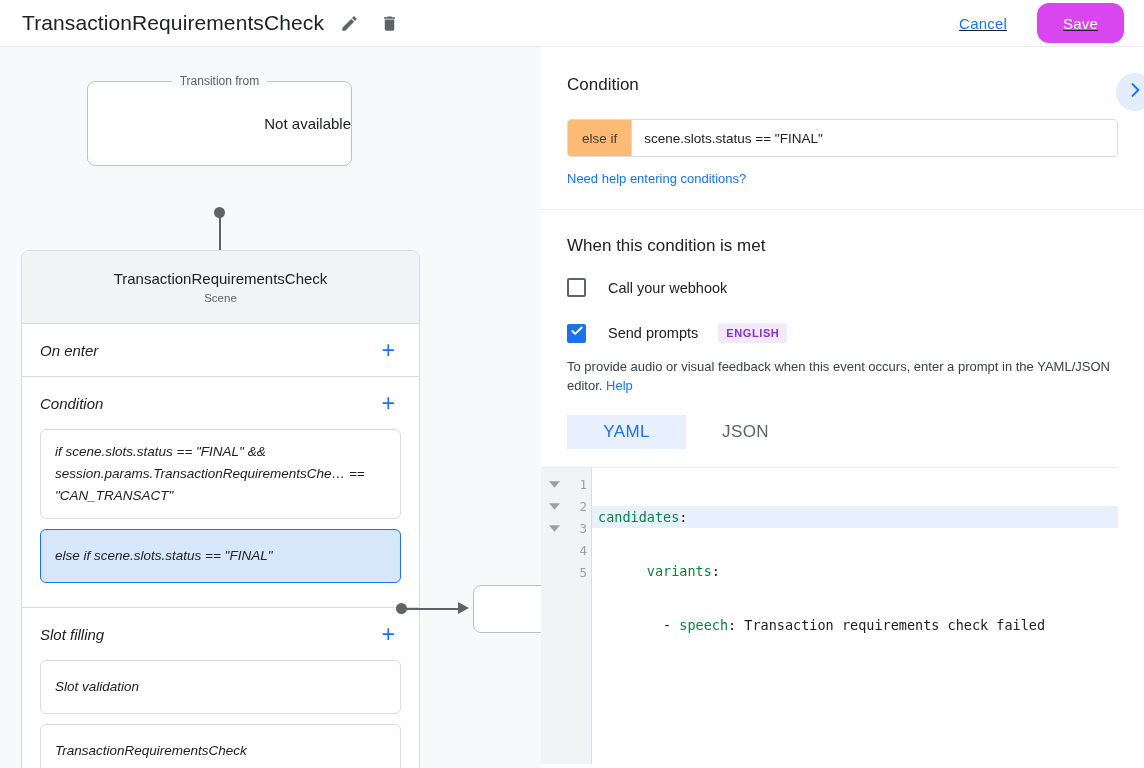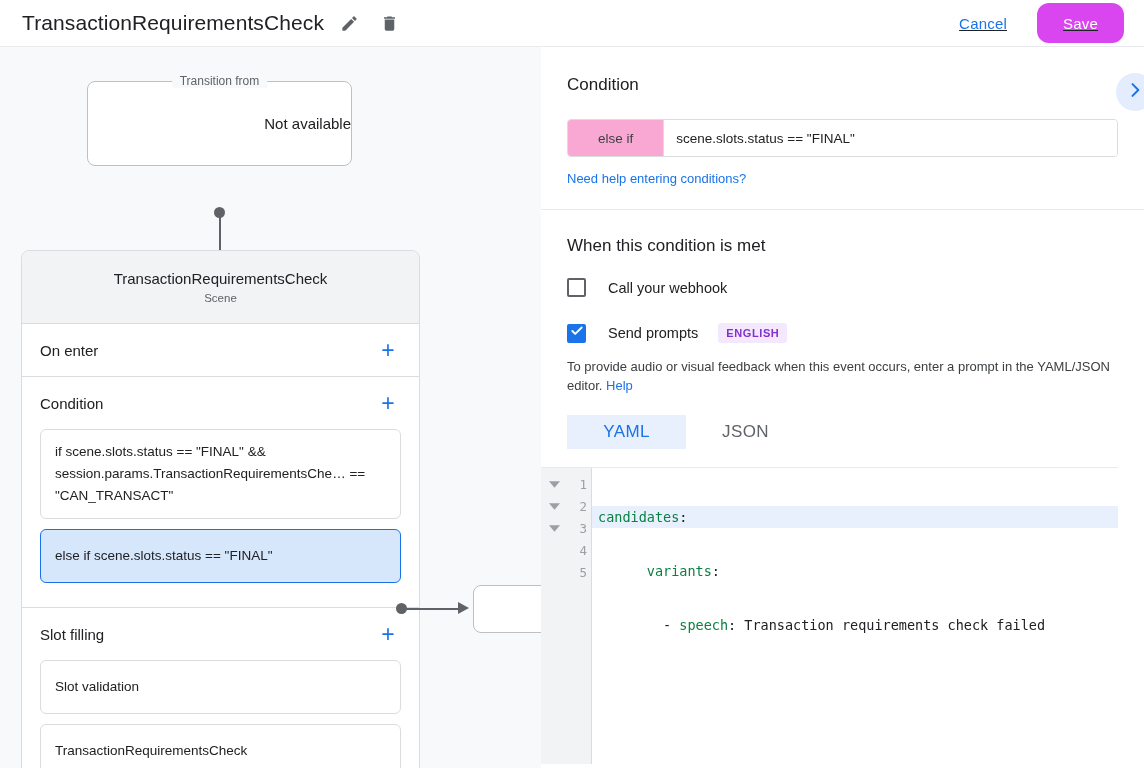--- a/index.html
+++ b/index.html
@@ -93,21 +93,21 @@
     background: #ffffff; overflow: hidden;
   }
   #scene-header {
     background: #f1f3f4; height: 73px;
     display: flex; flex-direction: column; align-items: center; justify-content: center;
     border-bottom: 1px solid #dadce0;
   }
   #scene-header .scene-title { font-size: 15px; color: #202124; }
   #scene-header .scene-sub { font-size: 11.5px; color: #5f6368; margin-top: 5px; }
 
-  .section { border-bottom: 1px solid #dadce0; padding: 0 18px 14px 18px; }
+  .section { border-bottom: 1px solid #dadce0; padding: 0 18px 14px 18px; font-style: italic; }
   .section:last-child { border-bottom: none; }
   .section-head {
     display: flex; align-items: center; justify-content: space-between;
     height: 52px;
   }
   .section-title { font-size: 15px; color: #202124; }
   .plus-btn {
     color: #1a73e8; font-size: 23px; line-height: 1;
     width: 26px; height: 26px; display: flex; align-items: center; justify-content: center;
     cursor: pointer; font-weight: 400;
@@ -159,22 +159,22 @@
     display: flex; align-items: center; justify-content: center;
     cursor: pointer;
   }
 
   #condition-input-row {
     display: flex; margin-top: 24px;
     border: 1px solid #dadce0; border-radius: 4px; overflow: hidden;
     height: 38px;
   }
   #cond-prefix {
-    background: #f9a8d4; border-right: 1px solid #dadce0;
-    display: flex; align-items: center; padding: 0 30px;
+    background: #fdba74; border-right: 1px solid #dadce0;
+    display: flex; align-items: center; padding: 0 14px;
     font-size: 13.5px; color: #3c4043; white-space: nowrap;
   }
   #cond-value {
     flex: 1; display: flex; align-items: center; padding: 0 12px;
     font-size: 13.5px; color: #202124; background: #fff;
   }
   .link {
     color: #1a73e8; font-size: 13px; cursor: pointer; text-decoration: none;
   }
   #cond-help { display: inline-block; margin-top: 14px; }

